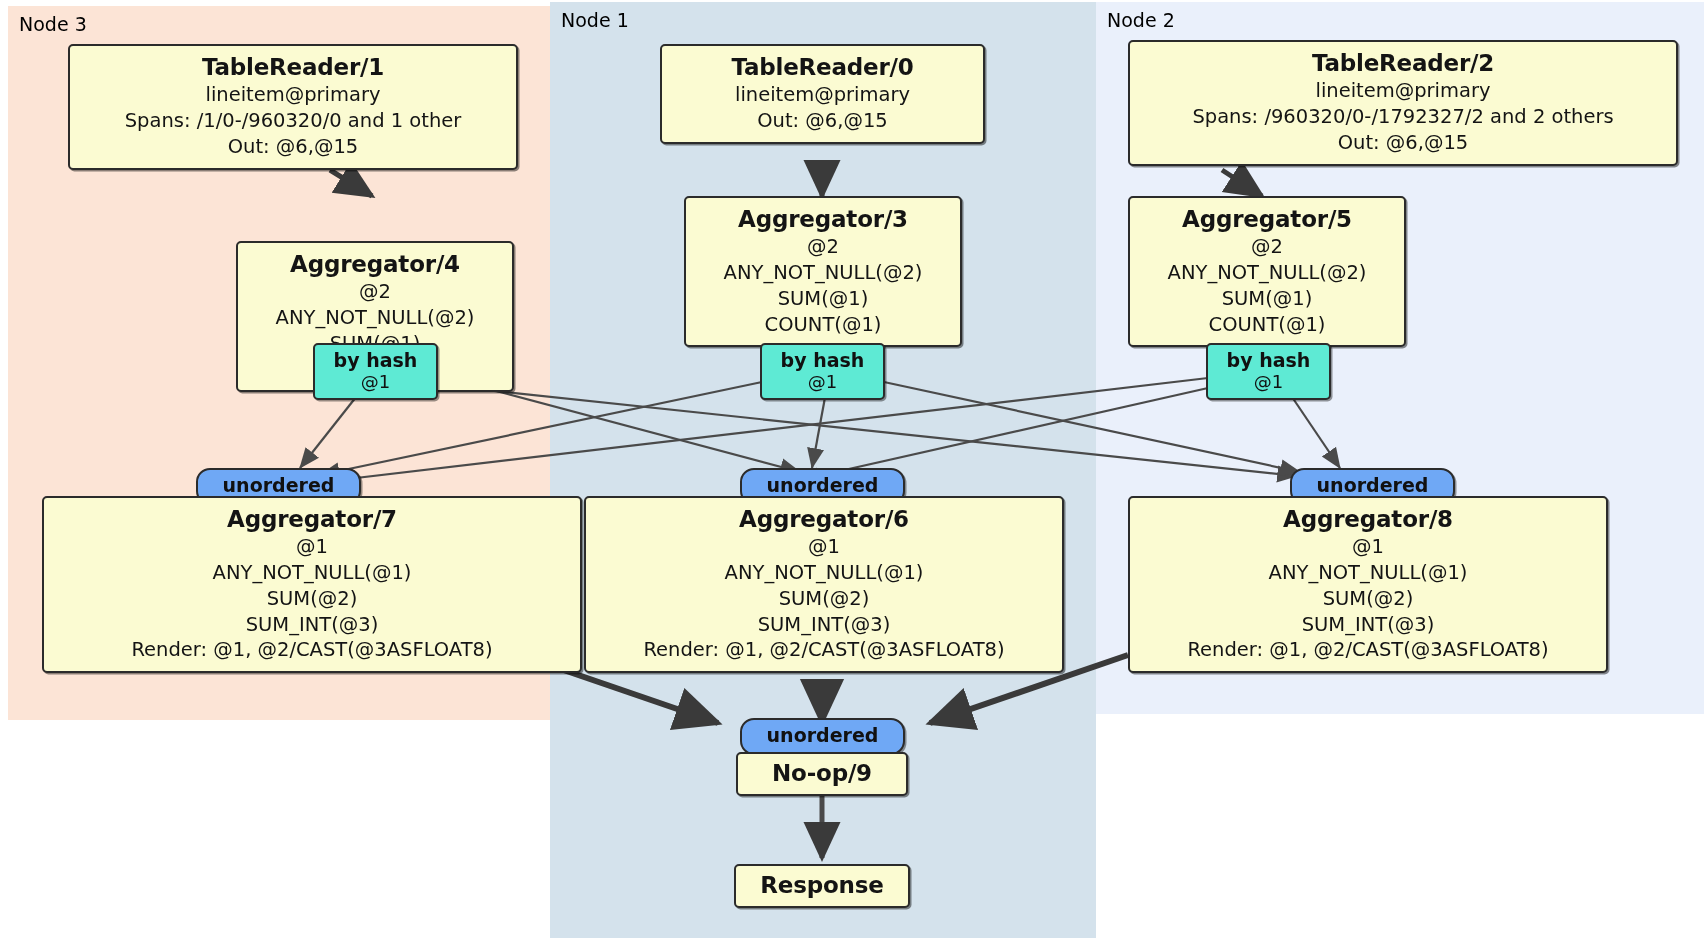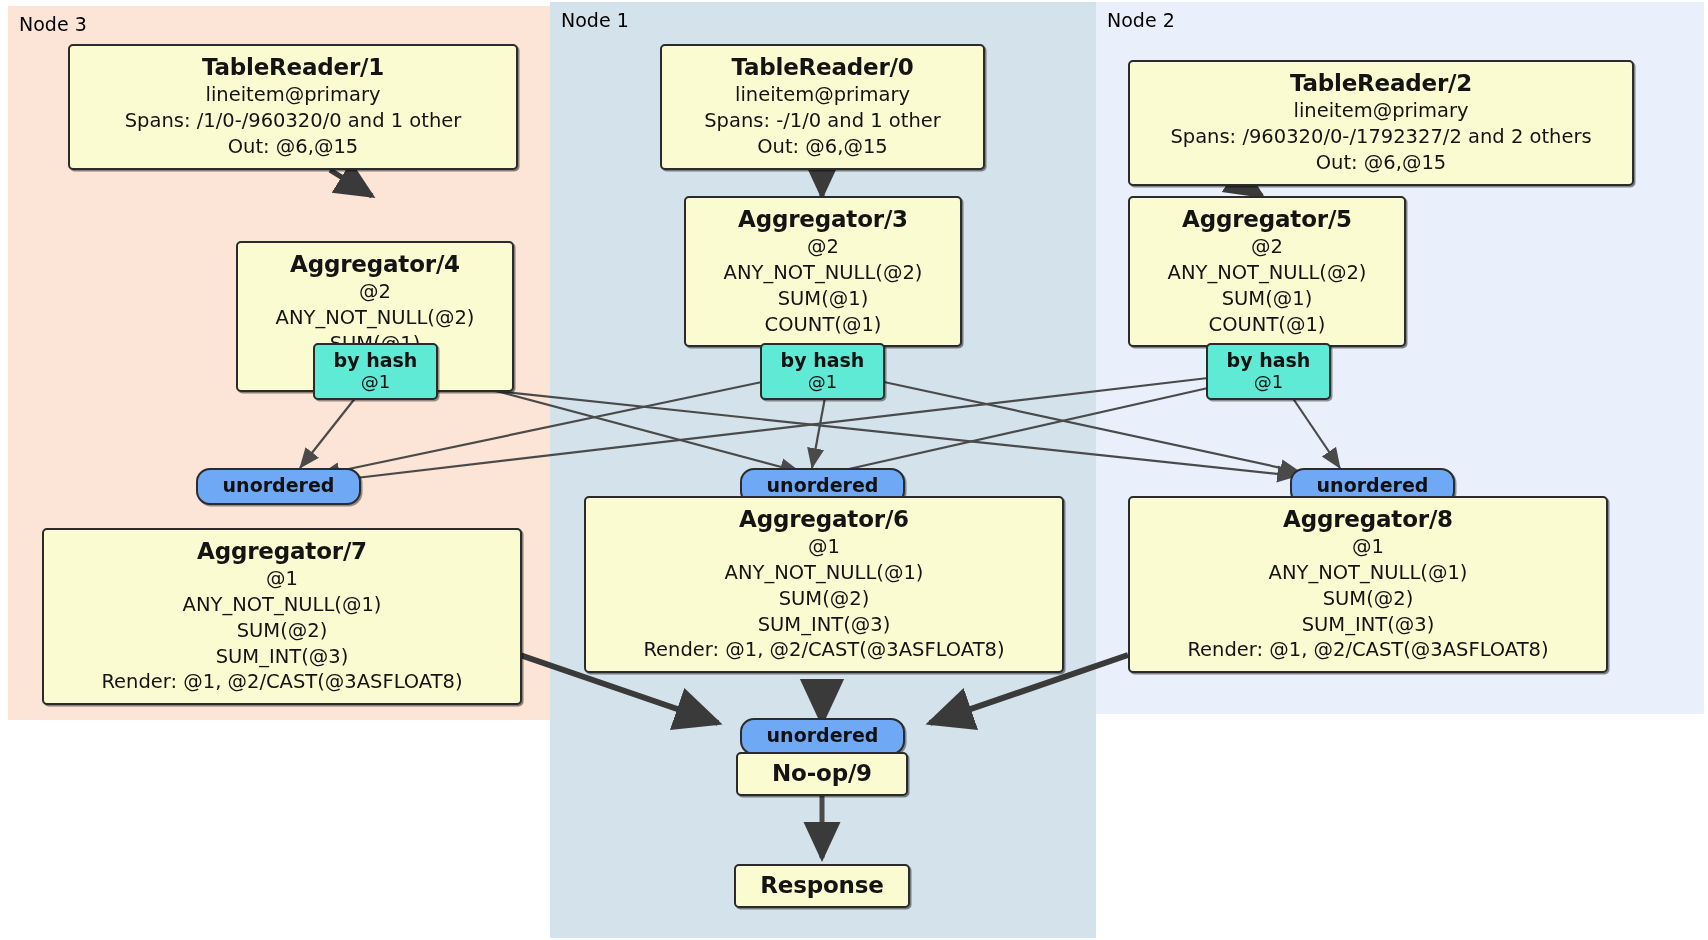--- a/index.html
+++ b/index.html
@@ -156,25 +156,24 @@
   <div class="box" id="tr1" style="left:68px; top:44px; width:450px;">
     <div class="title">TableReader/1</div>
     <div class="line">lineitem@primary</div>
     <div class="line">Spans: /1/0-/960320/0 and 1 other</div>
     <div class="line">Out: @6,@15</div>
   </div>
 
   <div class="box" id="tr0" style="left:660px; top:44px; width:325px;">
     <div class="title">TableReader/0</div>
     <div class="line">lineitem@primary</div>
-    <div class="line">Spans: -/1/0 and 1 other</div>
     <div class="line">Out: @6,@15</div>
   </div>
 
-  <div class="box" id="tr2" style="left:1128px; top:60px; width:506px;">
+  <div class="box" id="tr2" style="left:1128px; top:40px; width:550px;">
     <div class="title">TableReader/2</div>
     <div class="line">lineitem@primary</div>
     <div class="line">Spans: /960320/0-/1792327/2 and 2 others</div>
     <div class="line">Out: @6,@15</div>
   </div>
 
   <div class="box" id="agg4" style="left:236px; top:196px; width:278px;margin-top:45px;">
     <div class="title">Aggregator/4</div>
     <div class="line">@2</div>
     <div class="line">ANY_NOT_NULL(@2)</div>
@@ -214,21 +213,21 @@
   <div class="badge badge-unordered" style="left:196px; top:468px; width:165px;">
     <span>unordered</span>
   </div>
   <div class="badge badge-unordered" style="left:740px; top:468px; width:165px;">
     <span>unordered</span>
   </div>
   <div class="badge badge-unordered" style="left:1290px; top:468px; width:165px;">
     <span>unordered</span>
   </div>
 
-  <div class="box" id="agg7" style="left:42px; top:496px; width:480px;margin-top:32px;">
+  <div class="box" id="agg7" style="left:42px; top:496px; width:540px;">
     <div class="title">Aggregator/7</div>
     <div class="line">@1</div>
     <div class="line">ANY_NOT_NULL(@1)</div>
     <div class="line">SUM(@2)</div>
     <div class="line">SUM_INT(@3)</div>
     <div class="line">Render: @1, @2/CAST(@3ASFLOAT8)</div>
   </div>
 
   <div class="box" id="agg6" style="left:584px; top:496px; width:480px;">
     <div class="title">Aggregator/6</div>

